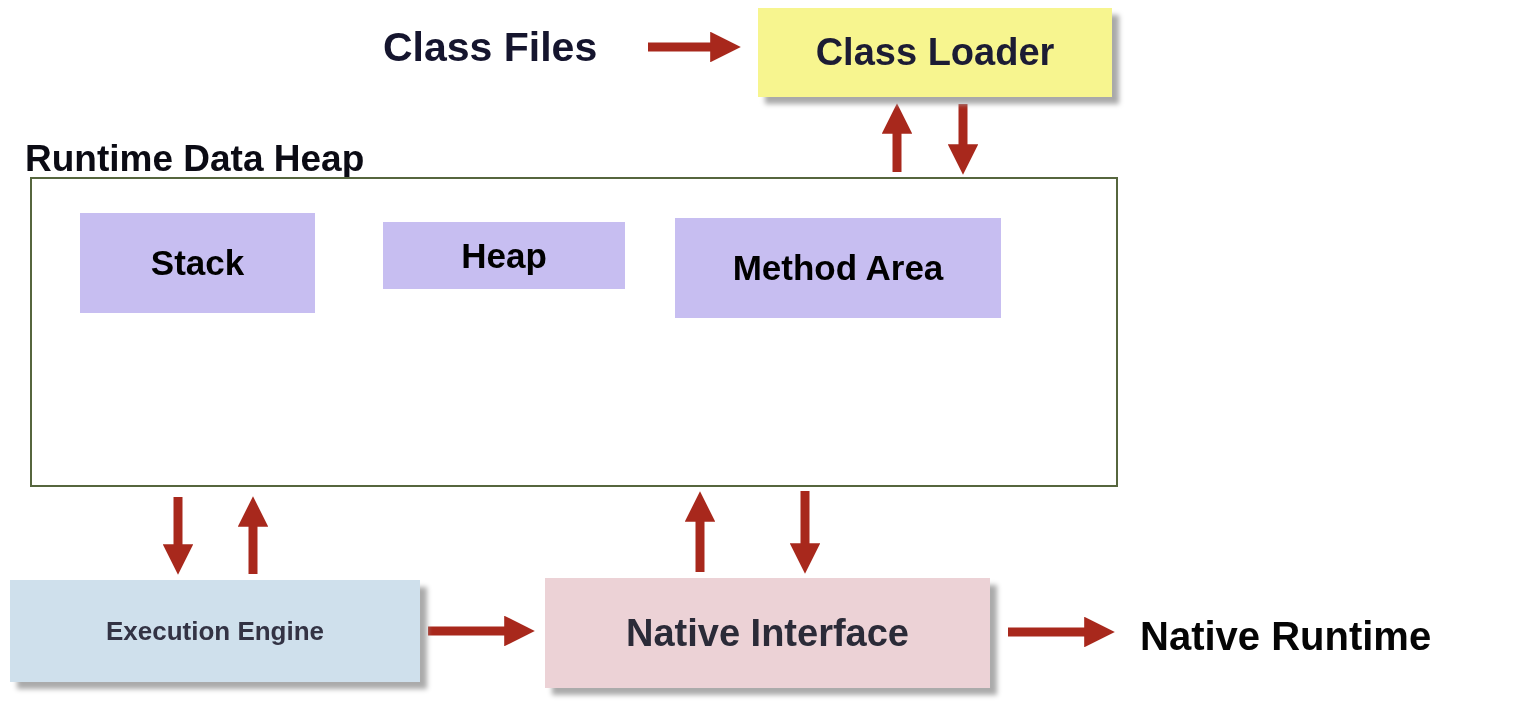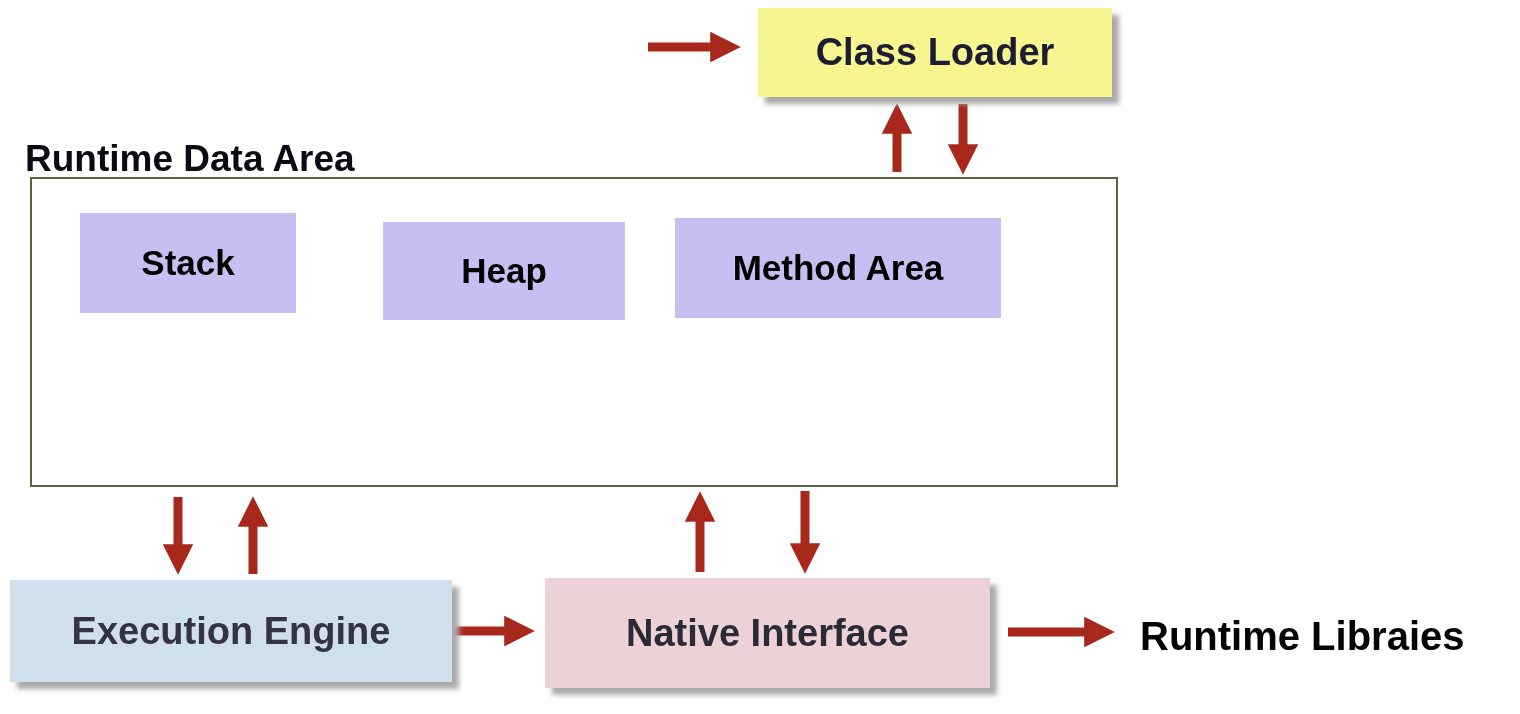--- a/index.html
+++ b/index.html
@@ -61,32 +61,32 @@
     width: 1088px; height: 310px;
     background: #ffffff;
     border: 2px solid #56663e;
     box-sizing: border-box;
   }
   .inner-box {
     background: #c7bef1;
     color: #000000;
     font-size: 35px;
   }
-  .stack-box        { left: 80px;  top: 213px; width: 216px; height: 100px; }
-  .heap-box         { left: 383px; top: 222px; width: 242px; height: 98px;  }
+  .stack-box        { left: 80px;  top: 213px; width: 235px; height: 100px; }
+  .heap-box         { left: 383px; top: 222px; width: 242px; height: 67px;  }
   .method-area-box  { left: 675px; top: 218px; width: 326px; height: 100px; }
   .pc-register-box  { left: 70px;  top: 368px; width: 350px; height: 95px;  }
   .native-method-stack-box { left: 490px; top: 366px; width: 548px; height: 96px; }
   
   .execution-engine-box {
     left: 10px; top: 580px;
-    width: 442px; height: 102px;
+    width: 410px; height: 102px;
     background: #cfe0ec;
     box-shadow: 7px 7px 5px #ababab;
-    font-size: 38px;
+    font-size: 26px;
     color: #333344;
   }
   .native-interface-box {
     left: 545px; top: 578px;
     width: 445px; height: 110px;
     background: #ecd2d6;
     box-shadow: 7px 7px 5px #ababab;
     font-size: 38px;
     color: #2b2b38;
   }
@@ -113,34 +113,35 @@
       <line x1="963" y1="104" x2="963" y2="146" marker-end="url(#ah)"></line>
       <line x1="178" y1="497" x2="178" y2="546" marker-end="url(#ah)"></line>
       <line x1="253" y1="574" x2="253" y2="525" marker-end="url(#ah)"></line>
       <line x1="700" y1="572" x2="700" y2="520" marker-end="url(#ah)"></line>
       <line x1="805" y1="491" x2="805" y2="545" marker-end="url(#ah)"></line>
       <line x1="428" y1="631" x2="506" y2="631" marker-end="url(#ah)"></line>
       <line x1="1008" y1="632" x2="1086" y2="632" marker-end="url(#ah)"></line>
     </g>
   </svg>
 
+  <div class="label class-files-label">Class Files</div>
 
   <div class="box class-loader-box">Class Loader</div>
 
-  <div class="label rda-label">Runtime Data Area</div>
+  <div class="label rda-label">Runtime Data Heap</div>
 
   <div class="rda-box"></div>
 
   <div class="box inner-box stack-box">Stack</div>
 
   <div class="box inner-box heap-box">Heap</div>
 
   <div class="box inner-box method-area-box">Method Area</div>
 
 
 
   <div class="box execution-engine-box">Execution Engine</div>
 
   <div class="box native-interface-box">Native Interface</div>
 
-  <div class="label native-libraries-label">Runtime Libraies</div>
+  <div class="label native-libraries-label">Native Runtime</div>
 
 </div>
 
 </body></html>

